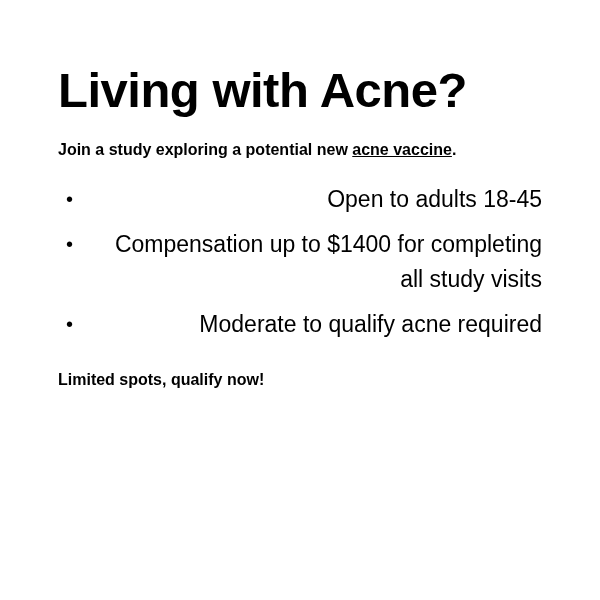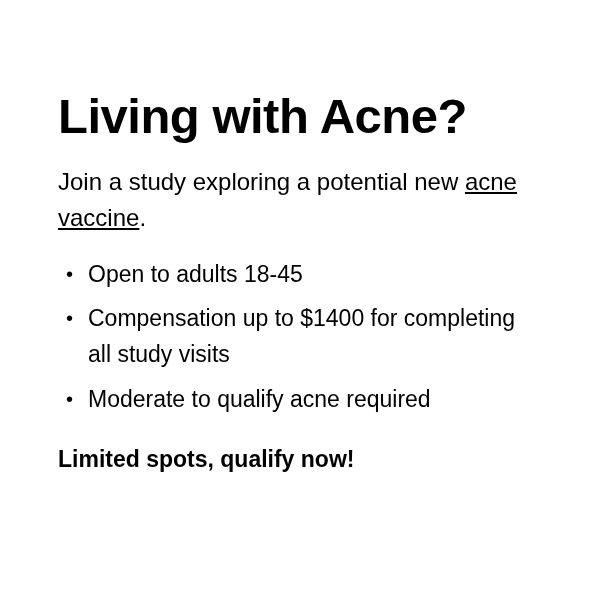--- a/index.html
+++ b/index.html
@@ -11,63 +11,64 @@
     height: 600px;
     background: #ffffff;
     font-family: "Liberation Sans", sans-serif;
     color: #000000;
     overflow: hidden;
   }
   .ad {
     box-sizing: border-box;
     width: 600px;
     height: 520px;
-    padding: 88px 58px 0 58px;
+    padding: 62px 58px 0 58px;
     display: flex;
     flex-direction: column;
   }
   .headline {
     font-size: 49px;
     font-weight: bold;
     line-height: 1.18;
     letter-spacing: -0.5px;
     margin: 0 0 18px 0;
   }
   .subhead {
-    font-size: 24px;
-    font-weight: normal;
+    font-size: 16px;
+    font-weight: bold;
     line-height: 1.52;
     margin: 0 0 20px 0;
   }
   .subhead .underline {
     text-decoration: underline;
   }
   .bullets {
     list-style: none;
     margin: 0 0 8px 0;
     padding: 0;
   }
   .bullets li {
     position: relative;
     font-size: 23px;
     font-weight: normal;
     line-height: 1.55;
     padding-left: 30px;
     margin-bottom: 9px;
+    text-align: right;
   }
   .bullets li::before {
     content: "\2022";
     position: absolute;
     left: 8px;
     top: 0;
     font-size: 20px;
     line-height: 1.72;
   }
   .closing {
-    font-size: 23px;
+    font-size: 16px;
     font-weight: bold;
     line-height: 1.5;
     margin: 8px 0 0 0;
   }
 </style>
 </head>
 <body>
 
 <div class="ad">
 

